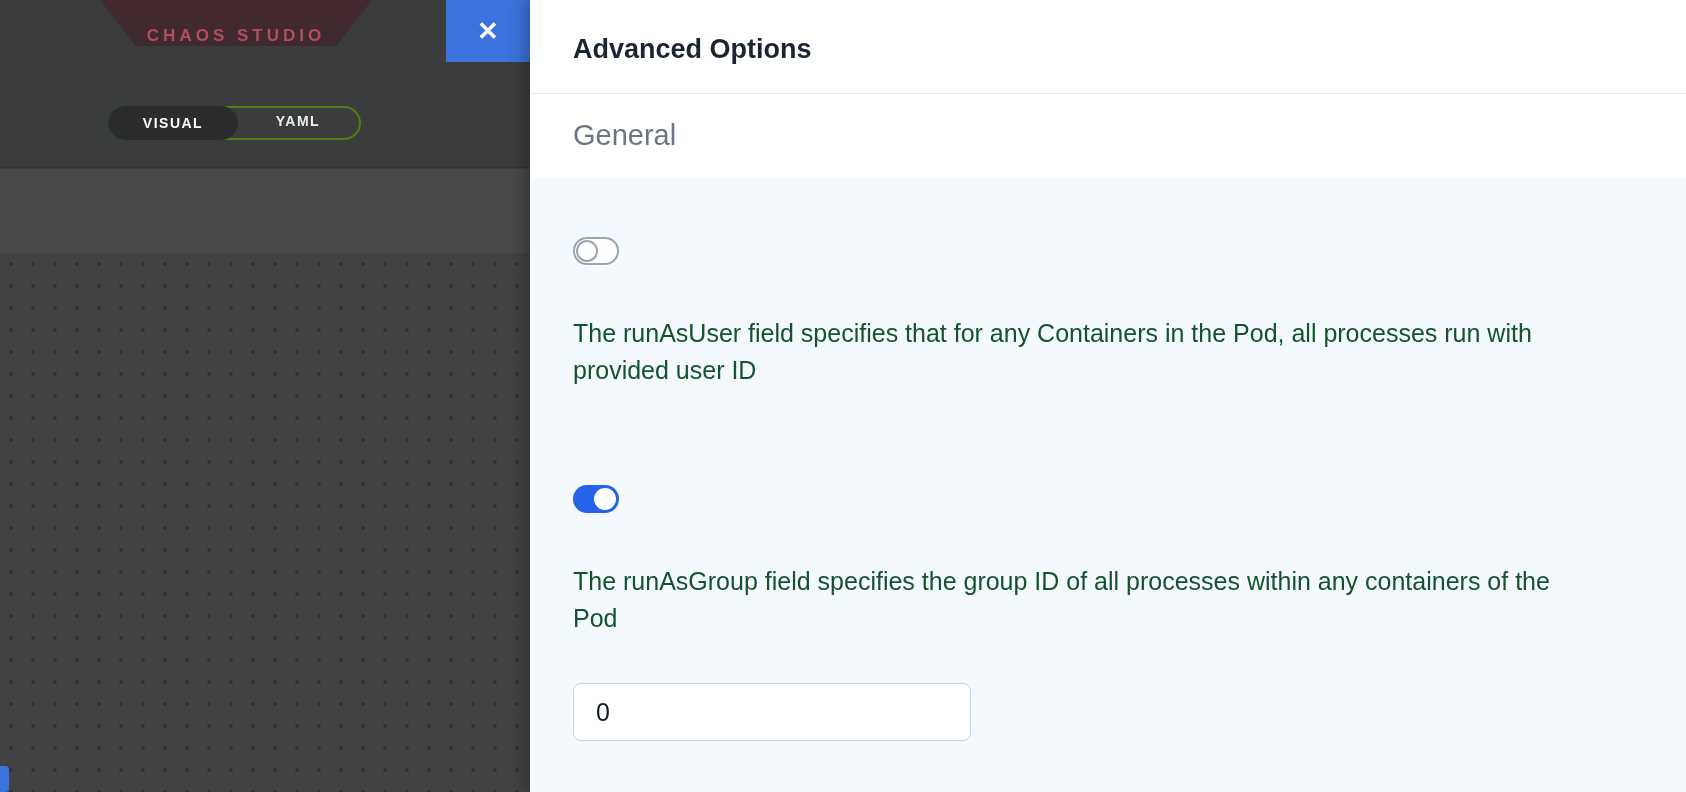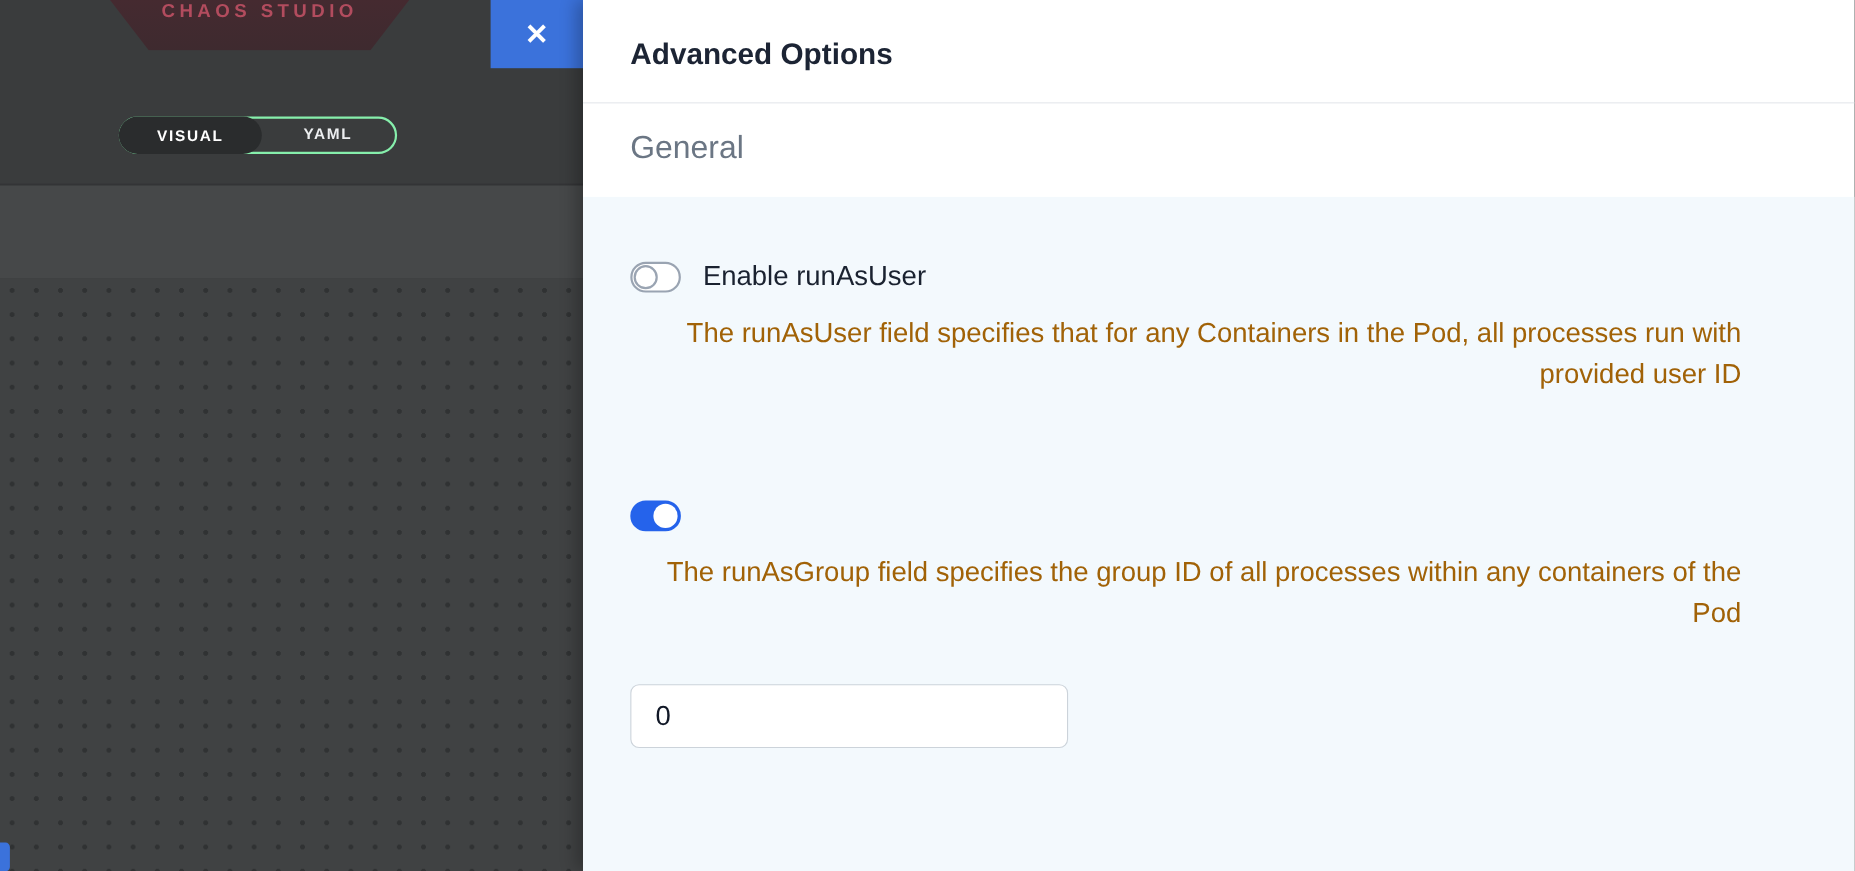--- a/index.html
+++ b/index.html
@@ -19,27 +19,27 @@
   .canvas-grid {
     position: absolute; left: 0; top: 253px; width: 100%; height: 539px;
     background-color: #404243;
     background-image: radial-gradient(circle, #303233 2px, transparent 2px);
     background-size: 22px 22px;
   }
   .brand-badge {
     position: absolute; left: 100px; top: 0; width: 272px; height: 46px;
     background: linear-gradient(#452a30, #3e2a2f);
     clip-path: polygon(0 0, 100% 0, 87% 100%, 13% 100%);
-    display: flex; align-items: flex-start; justify-content: center;
+    display: flex; align-items: flex-end; justify-content: center;
   }
   .brand-text { color: #b24c5e; font-weight: 700; font-size: 17px; letter-spacing: 4px; white-space: nowrap; }
 
   .view-toggle {
     position: absolute; left: 108px; top: 106px; width: 253px; height: 34px;
-    border: 2px solid #86efac; border-radius: 17px;
+    border: 2px solid #4d7c0f; border-radius: 17px;
   }
   .view-option {
     position: absolute; top: 0; height: 26px;
     display: flex; align-items: center; justify-content: center;
     font-size: 14px; font-weight: 700; letter-spacing: 1.5px; color: #eceef0; cursor: pointer;
   }
   .view-option.selected {
     left: -2px; top: -2px; width: 130px; height: 34px;
     background: #2a2c2d; border-radius: 17px; color: #ffffff;
   }
@@ -70,21 +70,21 @@
     padding: 0 16px 26px; font-size: 29px; line-height: 30px;
     color: #6b7684; cursor: pointer; margin-right: 18px;
     border-bottom: 3px solid transparent;
   }
   .tab.active { color: #2f3949; border-bottom-color: #3b82f6; }
 
   .drawer-content { background: #f3f9fd; flex: 1; padding: 58px 43px 0; }
 
   .setting-row { display: flex; align-items: center; gap: 20px; }
   .setting-label { font-size: 25px; color: #1a2230; font-weight: 500; }
-  .setting-desc { margin-top: 19px; font-size: 25px; line-height: 37px; color: #a16207; max-width: 1010px; text-align: right; }
+  .setting-desc { margin-top: 50px; font-size: 25px; line-height: 37px; color: #14532d; max-width: 1010px; }
   .group-section { margin-top: 96px; }
 
   .toggle { width: 46px; height: 28px; border-radius: 14px; position: relative; flex: none; cursor: pointer; }
   .toggle.off { background: #ffffff; border: 2px solid #9aa4b2; }
   .toggle.off .knob {
     position: absolute; left: 1px; top: 1px; width: 22px; height: 22px;
     border-radius: 50%; background: #ffffff; border: 2px solid #9aa4b2;
   }
   .toggle.on { background: #2563eb; }
   .toggle.on .knob {
@@ -139,21 +139,20 @@
         </div>
       </div>
     </div>
 
     <div class="drawer-content">
 
       <div class="setting-row">
         <div class="toggle off">
           <div class="knob"></div>
         </div>
-        <div class="setting-label">Enable runAsUser</div>
       </div>
       <div class="setting-desc">The runAsUser field specifies that for any Containers in the Pod, all processes run with provided user ID</div>
 
       <div class="group-section">
         <div class="setting-row">
           <div class="toggle on">
             <div class="knob"></div>
           </div>
         </div>
         <div class="setting-desc">The runAsGroup field specifies the group ID of all processes within any containers of the Pod</div>

